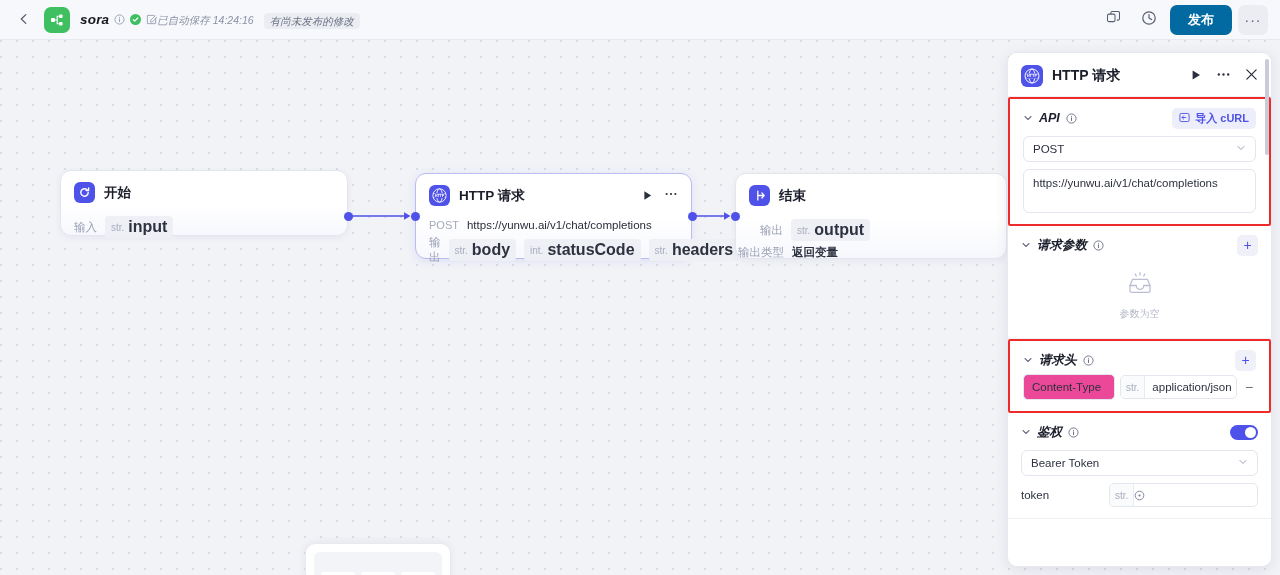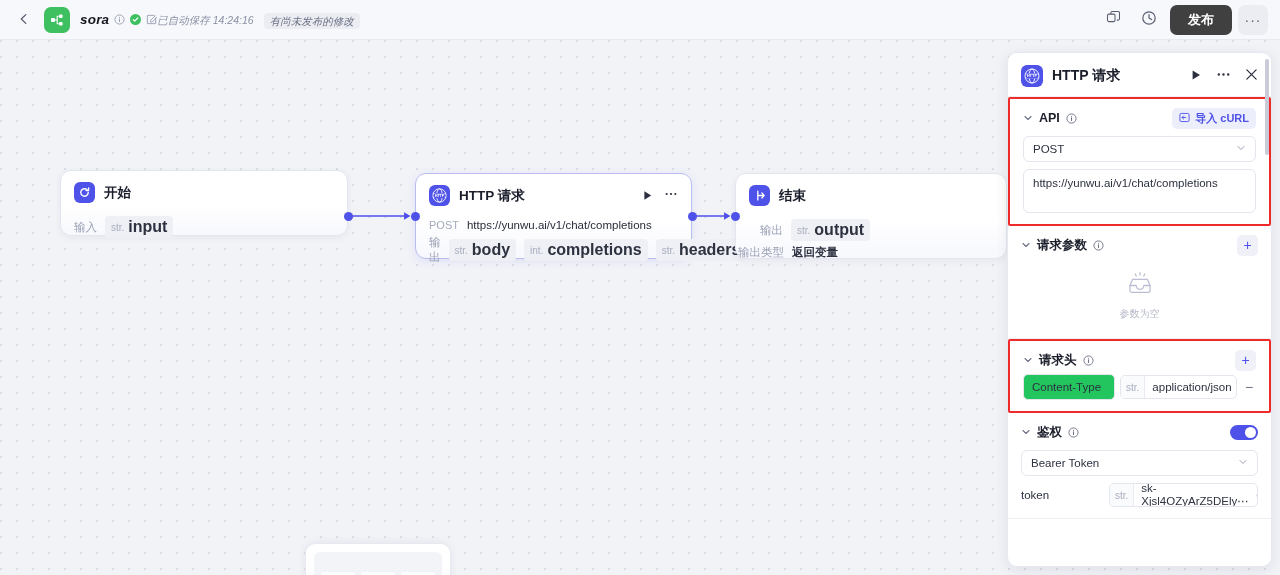--- a/index.html
+++ b/index.html
@@ -44,21 +44,21 @@
     background: #ebedf3; border-radius: 4px;
     padding: 2px 6px; line-height: 12px;
   }
   .top-right { margin-left: auto; display: flex; align-items: center; gap: 6px; padding-right: 12px; }
   .tb-icon {
     width: 30px; height: 30px; border-radius: 6px;
     display: flex; align-items: center; justify-content: center;
     color: #585d70; cursor: pointer;
   }
   .publish-btn {
-    background: #404040; color: #fff;
+    background: #0369a1; color: #fff;
     font-size: 13px; font-weight: bold;
     border: none; border-radius: 7px;
     height: 30px; padding: 0 18px; cursor: pointer;
   }
   .more-btn {
     width: 30px; height: 30px; border-radius: 7px;
     background: #ebedf3; color: #585d70;
     display: flex; align-items: center; justify-content: center;
     cursor: pointer; font-size: 14px; letter-spacing: 1px;
   }
@@ -147,21 +147,21 @@
     color: #fff; font-size: 6px; font-weight: bold; flex: none;
   }
   .ph-title { font-size: 14px; font-weight: bold; color: #1b1e2b; }
   .ph-actions { margin-left: auto; display: flex; align-items: center; gap: 14px; color: #2b2e3d; }
   .ph-desc { font-size: 11px; color: #9aa0b4; margin-top: 7px; }
 
   .sect { padding: 9px 13px 11px 13px; border-bottom: 1px solid #eef0f5; position: relative; }
   .sect-hl { border: 2px solid #ef2a2a; border-radius: 2px; }
   .sect-head { display: flex; align-items: center; gap: 6px; height: 20px; }
   .caret { color: #6b7084; font-size: 10px; display: flex; align-items: center; }
-  .sect-title { font-size: 12.5px; font-weight: bold; color: #1b1e2b; }
+  .sect-title { font-size: 12.5px; font-weight: bold; color: #1b1e2b; font-style: italic; }
   .sect-actions { margin-left: auto; display: flex; align-items: center; gap: 8px; }
   .curl-btn {
     display: inline-flex; align-items: center; gap: 5px;
     background: #eceefb; color: #4f52e8;
     border-radius: 5px; padding: 3px 7px;
     font-size: 11px; font-weight: bold; cursor: pointer; border: none;
   }
   .plus-btn {
     width: 21px; height: 21px; border-radius: 5px;
     background: #eff0f8; color: #4f52e8;
@@ -183,21 +183,21 @@
   }
   .empty-box { padding: 16px 0 6px 0; display: flex; flex-direction: column; align-items: center; gap: 6px; }
   .empty-txt { font-size: 10px; color: #b6bac9; }
 
   .kv-head { display: flex; margin-top: 9px; }
   .kv-head span { font-size: 10.5px; color: #b6bac9; }
   .kv-row { display: flex; align-items: center; gap: 5px; margin-top: 4px; }
   .inp {
     height: 24px; border: 1px solid #e4e6ee; border-radius: 5px;
     display: flex; align-items: center; padding: 12px 8px;
-    font-size: 11.5px; color: #2d3140; background: #22c55e; cursor: text;
+    font-size: 11.5px; color: #2d3140; background: #ec4899; cursor: text;
   }
   .inp-combo {
     height: 24px; border: 1px solid #e4e6ee; border-radius: 5px;
     display: flex; align-items: center; background: #fff; overflow: hidden; flex: 1;
   }
   .inp-combo .ty {
     font-size: 10px; color: #a9aec0; padding: 0 5px;
     border-right: 1px solid #e9ebf2; height: 100%;
     display: flex; align-items: center; background: #fafbfd;
   }
@@ -354,21 +354,21 @@
         <span class="url-txt">https://yunwu.ai/v1/chat/completions</span>
       </div>
       <div class="row">
         <span class="lbl">输出</span>
         <span class="chip">
           <span class="ty">str.</span>
           <span class="nm">body</span>
         </span>
         <span class="chip">
           <span class="ty">int.</span>
-          <span class="nm">completions</span>
+          <span class="nm">statusCode</span>
         </span>
         <span class="chip">
           <span class="ty">str.</span>
           <span class="nm">headers</span>
         </span>
       </div>
     </div>
   </div>
   <div class="port" style="left:411px; top:172px;"></div>
   <div class="port" style="left:688px; top:172px;"></div>
@@ -568,21 +568,20 @@
       <span class="cv">
         <svg width="10" height="10" viewBox="0 0 12 12">
             <path d="M2.4 4.2L6 7.8l3.6-3.6" fill="none" stroke="currentColor" stroke-width="1.2" stroke-linecap="round" stroke-linejoin="round"></path>
           </svg>
       </span>
     </div>
     <div class="tokrow">
       <span class="tok-lbl">token</span>
       <div class="inp-combo">
         <span class="ty">str.</span>
-        <span class="val">sk-Xjsl4OZyArZ5DEly⋯</span>
         <span class="tgt">
           <svg width="11" height="11" viewBox="0 0 12 12">
               <circle cx="6" cy="6" r="4.7" fill="none" stroke="currentColor" stroke-width="1"></circle>
               <circle cx="6" cy="6" r="1.2" fill="currentColor"></circle>
             </svg>
         </span>
       </div>
     </div>
   </div>
 

